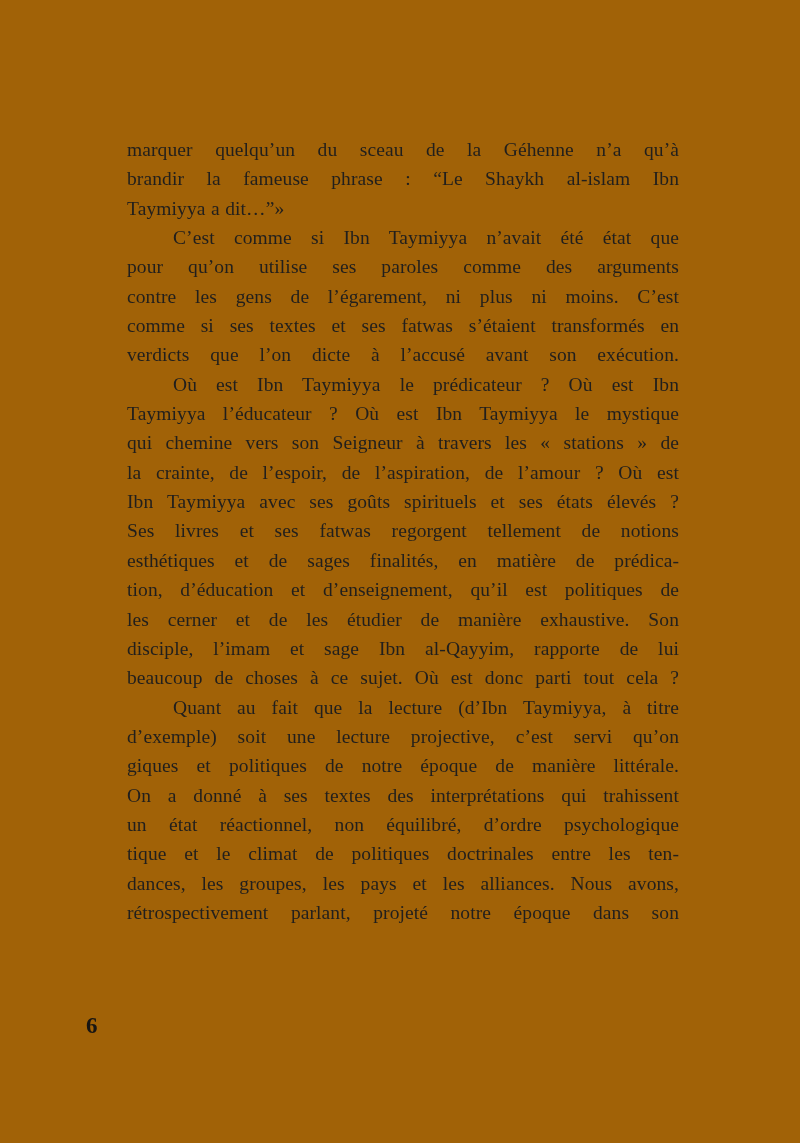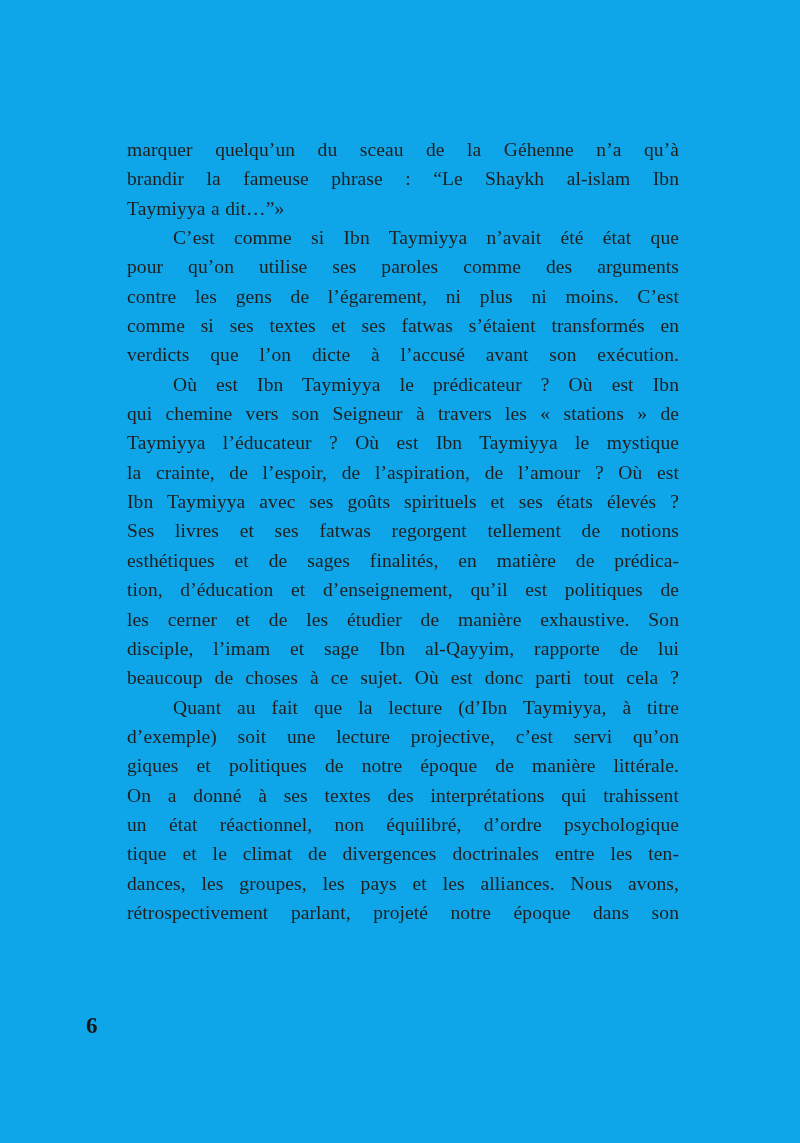--- a/index.html
+++ b/index.html
@@ -4,21 +4,21 @@
 <style>
   html, body {
     margin: 0;
     padding: 0;
     background: #ffffff;
   }
   .book-page {
     position: relative;
     width: 800px;
     height: 1143px;
-    background: #0ea5e9;
+    background: #a16207;
     overflow: hidden;
     font-family: "Liberation Serif", "DejaVu Serif", serif;
     color: #211f1d;
   }
   .text-block {
     position: absolute;
     left: 127px;
     top: 135px;
     width: 552px;
   }
@@ -63,36 +63,36 @@
       </div>
       <div class="paragraph">
         <div class="line indent">C’est comme si Ibn Taymiyya n’avait été état que</div>
         <div class="line">pour qu’on utilise ses paroles comme des arguments</div>
         <div class="line">contre les gens de l’égarement, ni plus ni moins. C’est</div>
         <div class="line">comme si ses textes et ses fatwas s’étaient transformés en</div>
         <div class="line">verdicts que l’on dicte à l’accusé avant son exécution.</div>
       </div>
       <div class="paragraph">
         <div class="line indent">Où est Ibn Taymiyya le prédicateur ? Où est Ibn</div>
+        <div class="line">Taymiyya l’éducateur ? Où est Ibn Taymiyya le mystique</div>
         <div class="line">qui chemine vers son Seigneur à travers les « stations » de</div>
-        <div class="line">Taymiyya l’éducateur ? Où est Ibn Taymiyya le mystique</div>
         <div class="line">la crainte, de l’espoir, de l’aspiration, de l’amour ? Où est</div>
         <div class="line">Ibn Taymiyya avec ses goûts spirituels et ses états élevés ?</div>
         <div class="line">Ses livres et ses fatwas regorgent tellement de notions</div>
         <div class="line">esthétiques et de sages finalités, en matière de prédica-</div>
         <div class="line">tion, d’éducation et d’enseignement, qu’il est politiques de</div>
         <div class="line">les cerner et de les étudier de manière exhaustive. Son</div>
         <div class="line">disciple, l’imam et sage Ibn al-Qayyim, rapporte de lui</div>
         <div class="line">beaucoup de choses à ce sujet. Où est donc parti tout cela ?</div>
       </div>
       <div class="paragraph">
         <div class="line indent">Quant au fait que la lecture (d’Ibn Taymiyya, à titre</div>
         <div class="line">d’exemple) soit une lecture projective, c’est servi qu’on</div>
         <div class="line">giques et politiques de notre époque de manière littérale.</div>
         <div class="line">On a donné à ses textes des interprétations qui trahissent</div>
         <div class="line">un état réactionnel, non équilibré, d’ordre psychologique</div>
-        <div class="line">tique et le climat de divergences doctrinales entre les ten-</div>
+        <div class="line">tique et le climat de politiques doctrinales entre les ten-</div>
         <div class="line">dances, les groupes, les pays et les alliances. Nous avons,</div>
         <div class="line">rétrospectivement parlant, projeté notre époque dans son</div>
       </div>
     </div>
   <div class="page-number">6</div>
 </div>
 
 </body></html>

